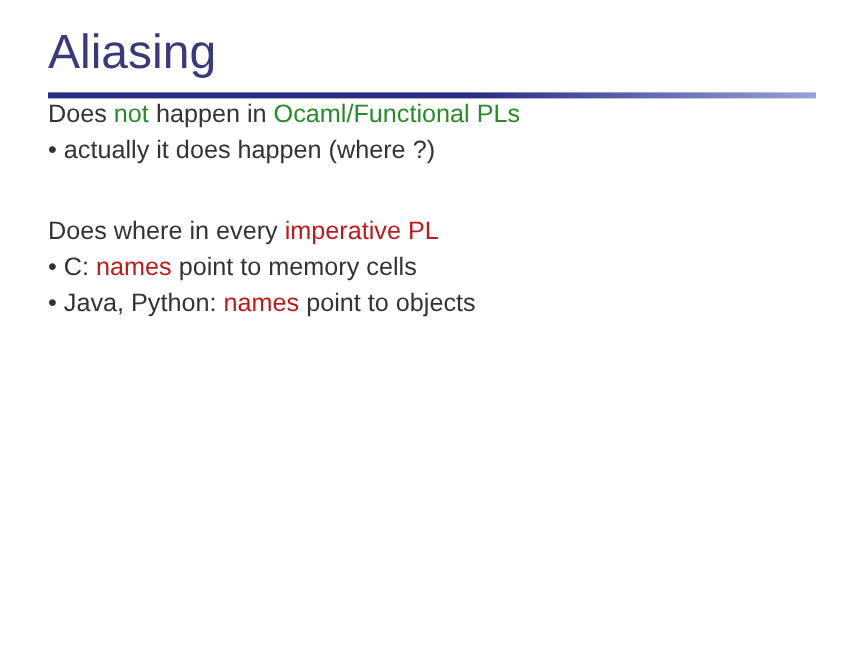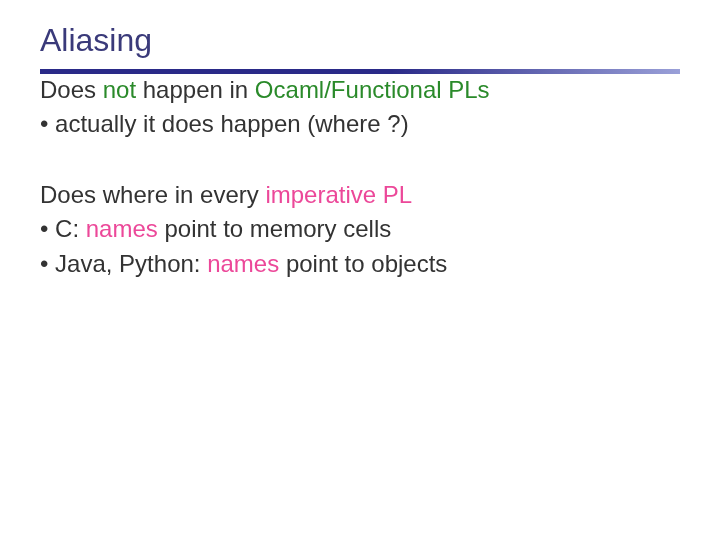--- a/index.html
+++ b/index.html
@@ -12,52 +12,52 @@
     color: #333333;
     overflow: hidden;
   }
   .slide {
     box-sizing: border-box;
     width: 720px;
     height: 540px;
     padding: 22px 40px 40px 40px;
   }
   .title {
-    font-size: 32px;
+    font-size: 40px;
     font-weight: 400;
     color: #3a3a7a;
     padding-bottom: 6px;
     letter-spacing: 0px;
   }
   .title-underline {
     width: 100%;
     height: 5px;
     margin-top: 4px;
     background: linear-gradient(to right, #2a2a88 0%, #2a2a88 55%, #9aa0d8 100%);
   }
   .body {
-    font-size: 24px;
+    font-size: 21px;
     line-height: 1.35;
   }
   .block {
     margin-bottom: 38px;
   }
   .lead {
     margin: 0 0 2px 0;
   }
   .bullet {
     margin: 0 0 2px 0;
     padding-left: 18px;
     text-indent: -18px;
   }
   .bullet::before {
     content: "• ";
   }
   .hl-green { color: #2a8a2a; }
-  .hl-red   { color: #ec4899; }
+  .hl-red   { color: #b91c1c; }
   .dark     { color: #333333; }
 </style>
 </head>
 <body>
 
 <div class="slide">
 
   <div>
     <div class="title">Aliasing</div>
     <div class="title-underline"></div>

